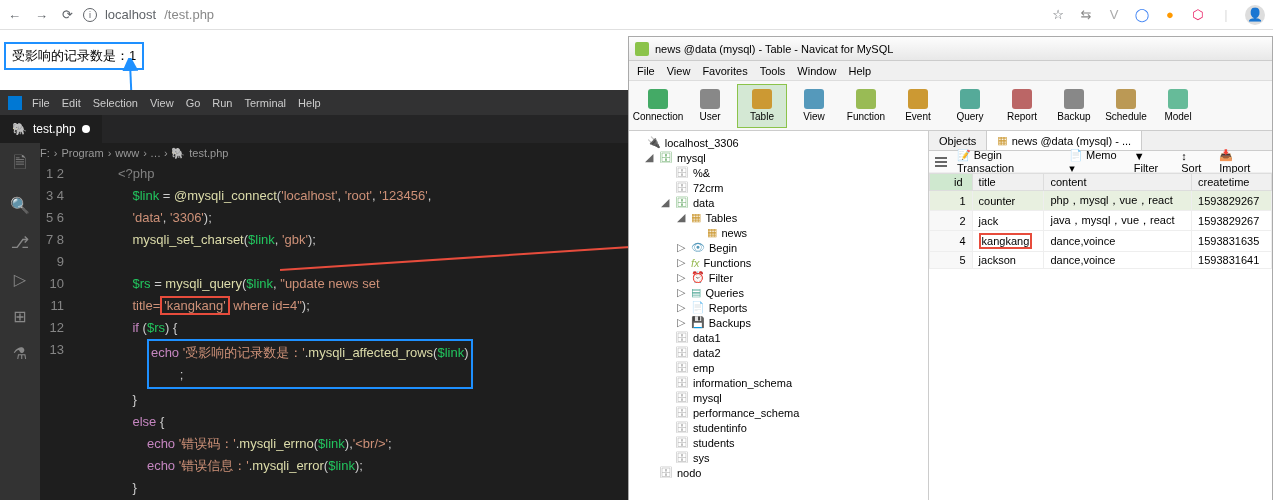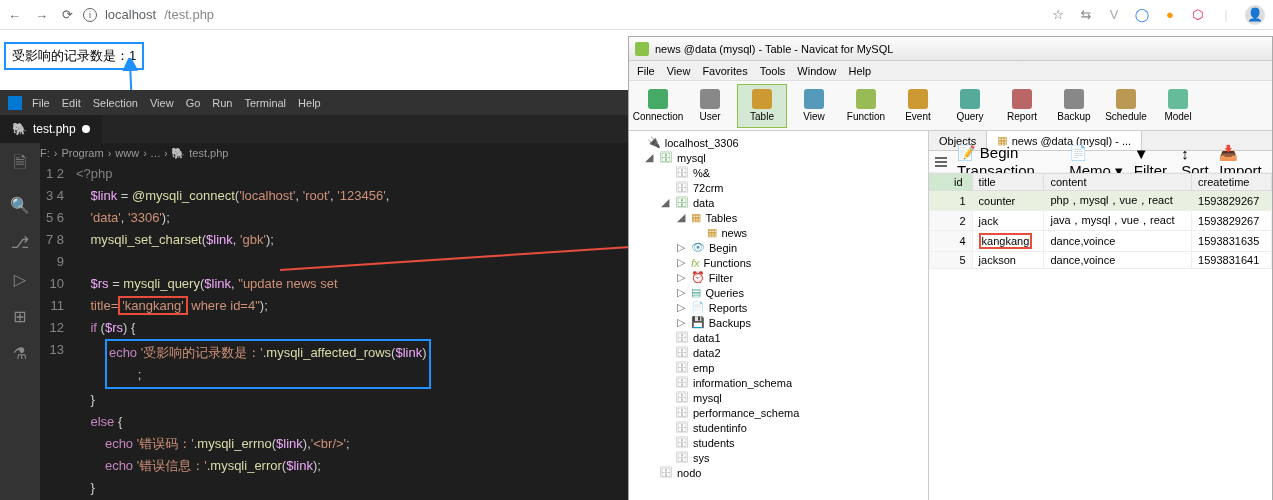--- a/index.html
+++ b/index.html
@@ -20,26 +20,26 @@
 .vscode { position: absolute; top: 90px; left: 0; width: 628px; height: 410px; background: #1e1e1e; color: #ccc; font-family: Consolas, monospace; font-size: 12px; }
 .vscode-title { height: 25px; background: #323233; display: flex; align-items: center; padding: 0 8px; font-size: 11px; color: #999; }
 .vscode-title .logo { width: 14px; height: 14px; background: #0078d4; margin-right: 10px; }
 .vscode-title .menu { display: flex; gap: 12px; color: #ccc; }
 .vscode-title .center { flex: 1; text-align: center; color: #999; }
 .vscode-tabs { height: 28px; background: #252526; display: flex; align-items: stretch; }
 .vscode-tab { background: #1e1e1e; color: #fff; padding: 0 12px; display: flex; align-items: center; gap: 6px; font-size: 12px; border-right: 1px solid #252526; }
 .vscode-tab .dot { width: 8px; height: 8px; border-radius: 50%; background: #fff; }
 .vscode-crumb { height: 20px; background: #1e1e1e; padding: 0 40px; font-size: 11px; color: #999; display: flex; align-items: center; gap: 4px; }
 .vscode-sidebar { position: absolute; top: 53px; left: 0; width: 40px; height: 357px; background: #333; display: flex; flex-direction: column; align-items: center; padding-top: 8px; gap: 18px; color: #888; font-size: 16px; }
-.vscode-code { position: absolute; top: 73px; left: 40px; right: 0; bottom: 0; display: flex; }
+.vscode-code { position: absolute; top: 73px; left: 40px; right: 0; bottom: 0; display: flex; gap: 42px; }
 .gutter { width: 36px; text-align: right; color: #858585; padding-right: 12px; font-size: 13px; line-height: 22px; }
 .code-area { flex: 1; font-size: 13px; line-height: 22px; white-space: pre; }
 .tok-tag { color: #808080; }
 .tok-key { color: #c586c0; }
-.tok-var { color: #f0abfc; }
+.tok-var { color: #22c55e; }
 .tok-fn { color: #dcdcaa; }
 .tok-str { color: #ce9178; }
 .tok-punc { color: #ccc; }
 .hl-red { border: 2px solid #e74c3c; padding: 0 2px; }
 .hl-blue { border: 2px solid #1e90ff; padding: 1px 2px; display: inline-block; }
 
 
 .navicat { position: absolute; top: 36px; left: 628px; width: 645px; height: 464px; background: #f5f5f5; border: 1px solid #aaa; }
 .nav-title { height: 24px; background: linear-gradient(#fdfdfd,#e8e8e8); display: flex; align-items: center; padding: 0 6px; font-size: 11px; gap: 6px; border-bottom: 1px solid #ccc; }
 .nav-title .ico { width: 14px; height: 14px; background: #8bc34a; border-radius: 2px; }
@@ -50,21 +50,21 @@
 .tool-ico { width: 20px; height: 20px; border-radius: 3px; }
 .nav-body { display: flex; height: 370px; }
 .nav-tree { width: 300px; background: #fff; border-right: 1px solid #ccc; font-size: 11px; padding: 4px 0; overflow: hidden; }
 .tree-item { padding: 1px 4px; display: flex; align-items: center; gap: 4px; }
 .tree-item .exp { width: 10px; color: #666; }
 .ind1 { padding-left: 16px; } .ind2 { padding-left: 32px; } .ind3 { padding-left: 48px; } .ind4 { padding-left: 64px; }
 .nav-right { flex: 1; background: #fff; display: flex; flex-direction: column; }
 .obj-tabs { height: 20px; background: #f0f0f0; display: flex; font-size: 11px; border-bottom: 1px solid #ccc; }
 .obj-tab { padding: 2px 10px; border-right: 1px solid #ccc; display: flex; align-items: center; gap: 4px; }
 .obj-tab.active { background: #fff; }
-.obj-tools { height: 22px; background: #fafafa; display: flex; align-items: center; gap: 10px; padding: 0 6px; font-size: 15px; border-bottom: 1px solid #eee; }
+.obj-tools { height: 22px; background: #fafafa; display: flex; align-items: center; gap: 10px; padding: 0 6px; font-size: 11px; border-bottom: 1px solid #eee; }
 .obj-tools .hamb { display: flex; flex-direction: column; gap: 2px; }
 .obj-tools .hamb span { width: 12px; height: 2px; background: #666; }
 .grid { flex: 1; overflow: auto; font-size: 11px; }
 .grid table { border-collapse: collapse; width: 100%; }
 .grid th { background: #f0f0f0; border: 1px solid #ddd; padding: 2px 6px; text-align: left; font-weight: normal; }
 .grid th.id { background: #cfe8cf; padding-left: 24px; }
 .grid td { border: 1px solid #eee; padding: 2px 6px; }
 .grid td.idcell { text-align: right; background: #f8f8f8; }
 .grid tr.selected td { background: #e8f0e0; }
 .hl-red2 { border: 2px solid #e74c3c; display: inline-block; padding: 0 1px; }

